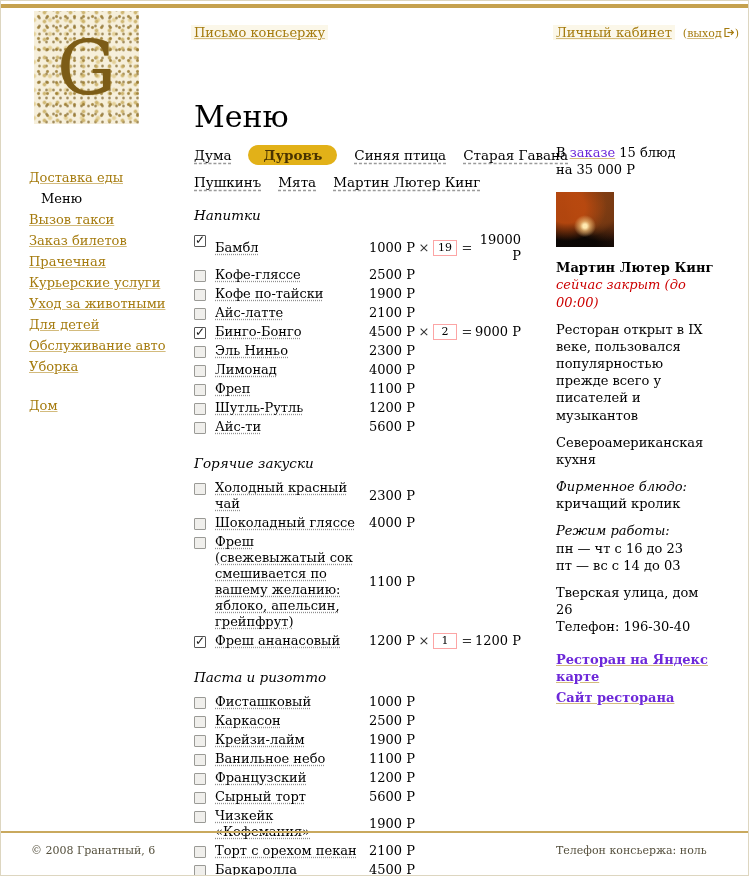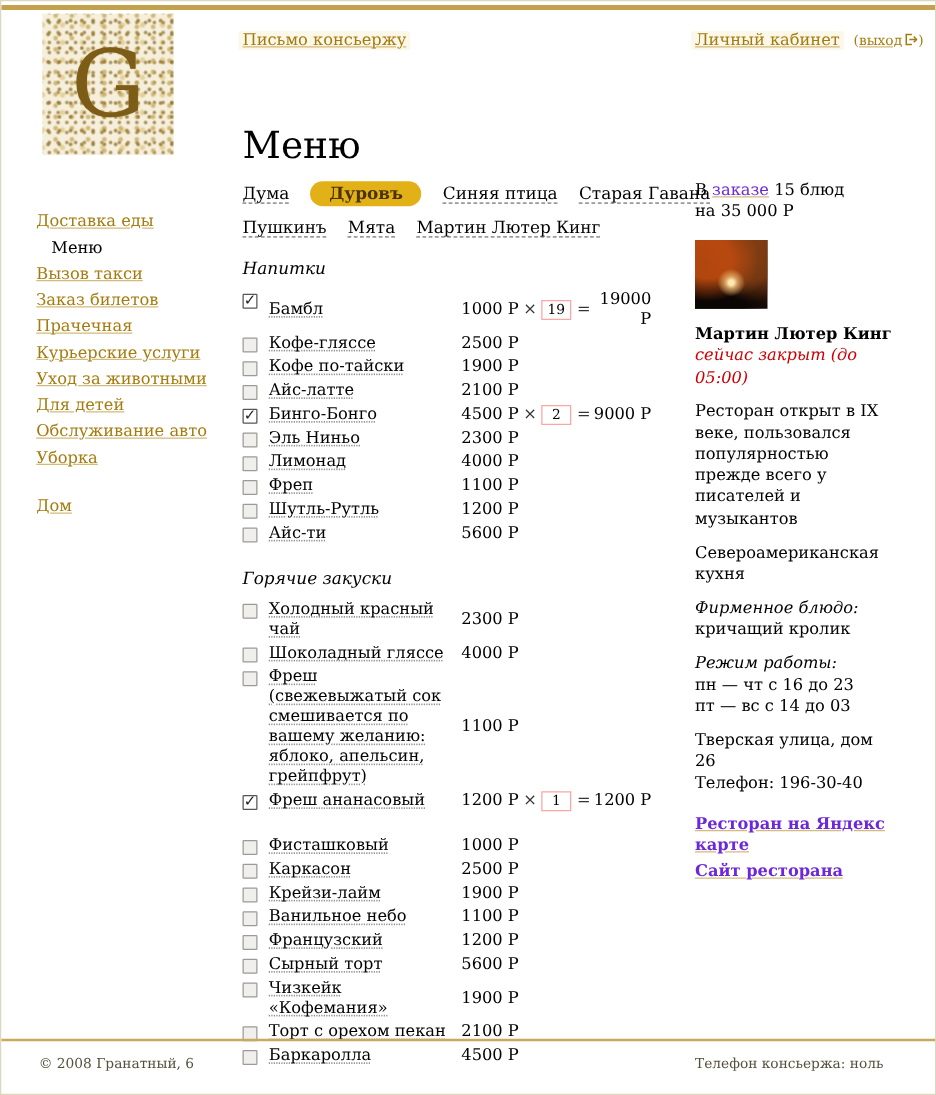--- a/index.html
+++ b/index.html
@@ -228,20 +228,21 @@
             <span class="cb checked"></span>
             <div><span class="iname">Фреш ананасовый</span></div>
             <span class="iprice">1200 Р</span>
             <span class="sym">×</span>
             <input class="qty" type="text" value="1" style="">
             <span class="sym">=</span>
             <span class="itotal">1200 Р</span>
           </div>
         </div>
         <div class="msec">
+          <div class="msec-title">Паста и ризотто</div>
           <div class="mrow">
             <span class="cb"></span>
             <div><span class="iname">Фисташковый</span></div>
             <span class="iprice">1000 Р</span>
           </div>
           <div class="mrow">
             <span class="cb"></span>
             <div><span class="iname">Каркасон</span></div>
             <span class="iprice">2500 Р</span>
           </div>
@@ -284,21 +285,21 @@
       </div>
   </div>
 
   <aside class="rightcol">
     <div class="order-line"><span>В </span><a class="goldlink">заказе</a><span> 15 блюд</span></div>
     <div>на 35 000 Р</div>
 
     <div class="photo"></div>
 
     <div class="rest-name">Мартин Лютер Кинг</div>
-    <div class="rest-status">сейчас закрыт (до 05:00)</div>
+    <div class="rest-status">сейчас закрыт (до 00:00)</div>
 
     <div class="rblock">Ресторан открыт в IX веке, пользовался популярностью прежде всего у писателей и музыкантов</div>
     <div class="rblock">Североамериканская кухня</div>
 
     <div class="rblock">
       <div class="ritalic">Фирменное блюдо:</div>
       <div>кричащий кролик</div>
     </div>
 
     <div class="rblock">

